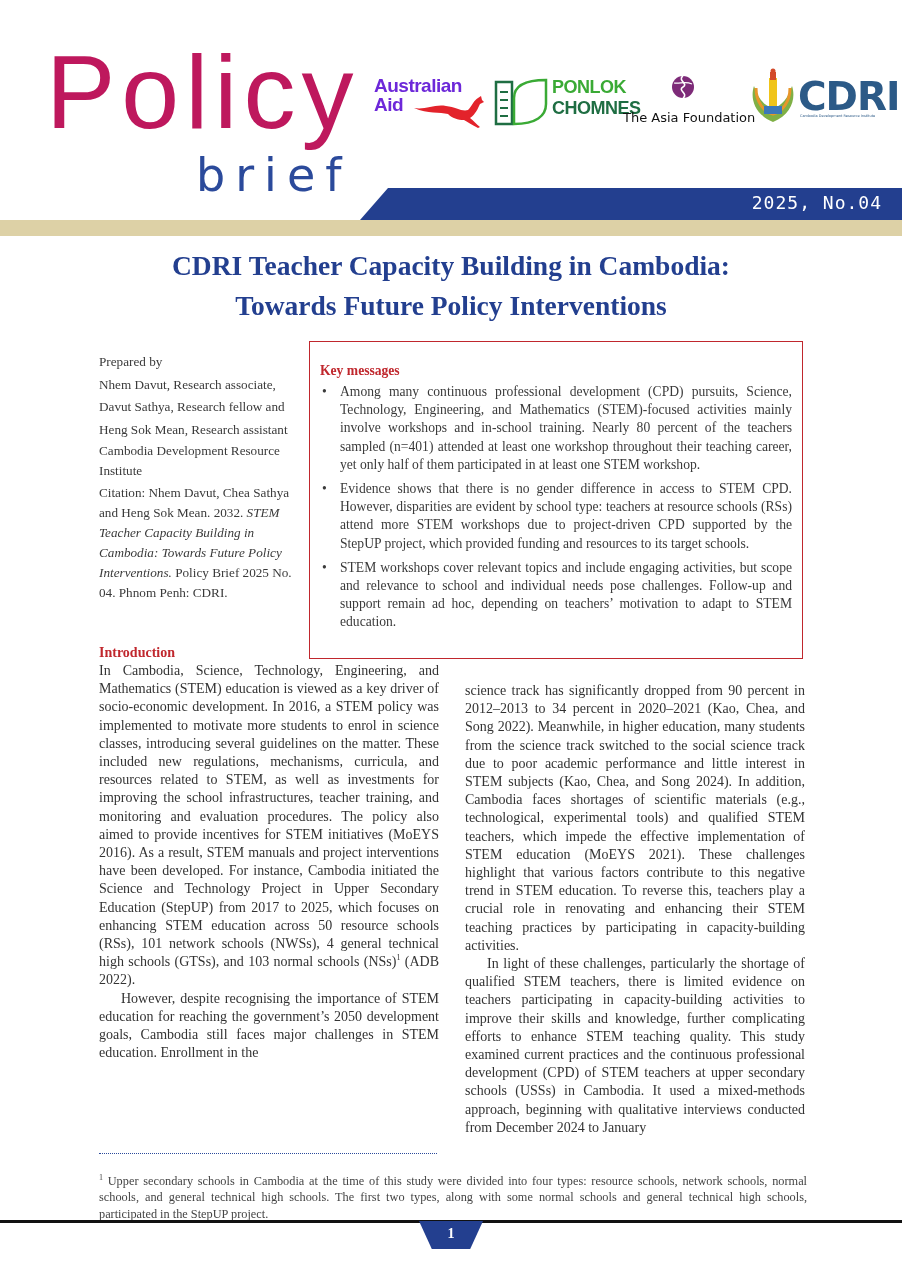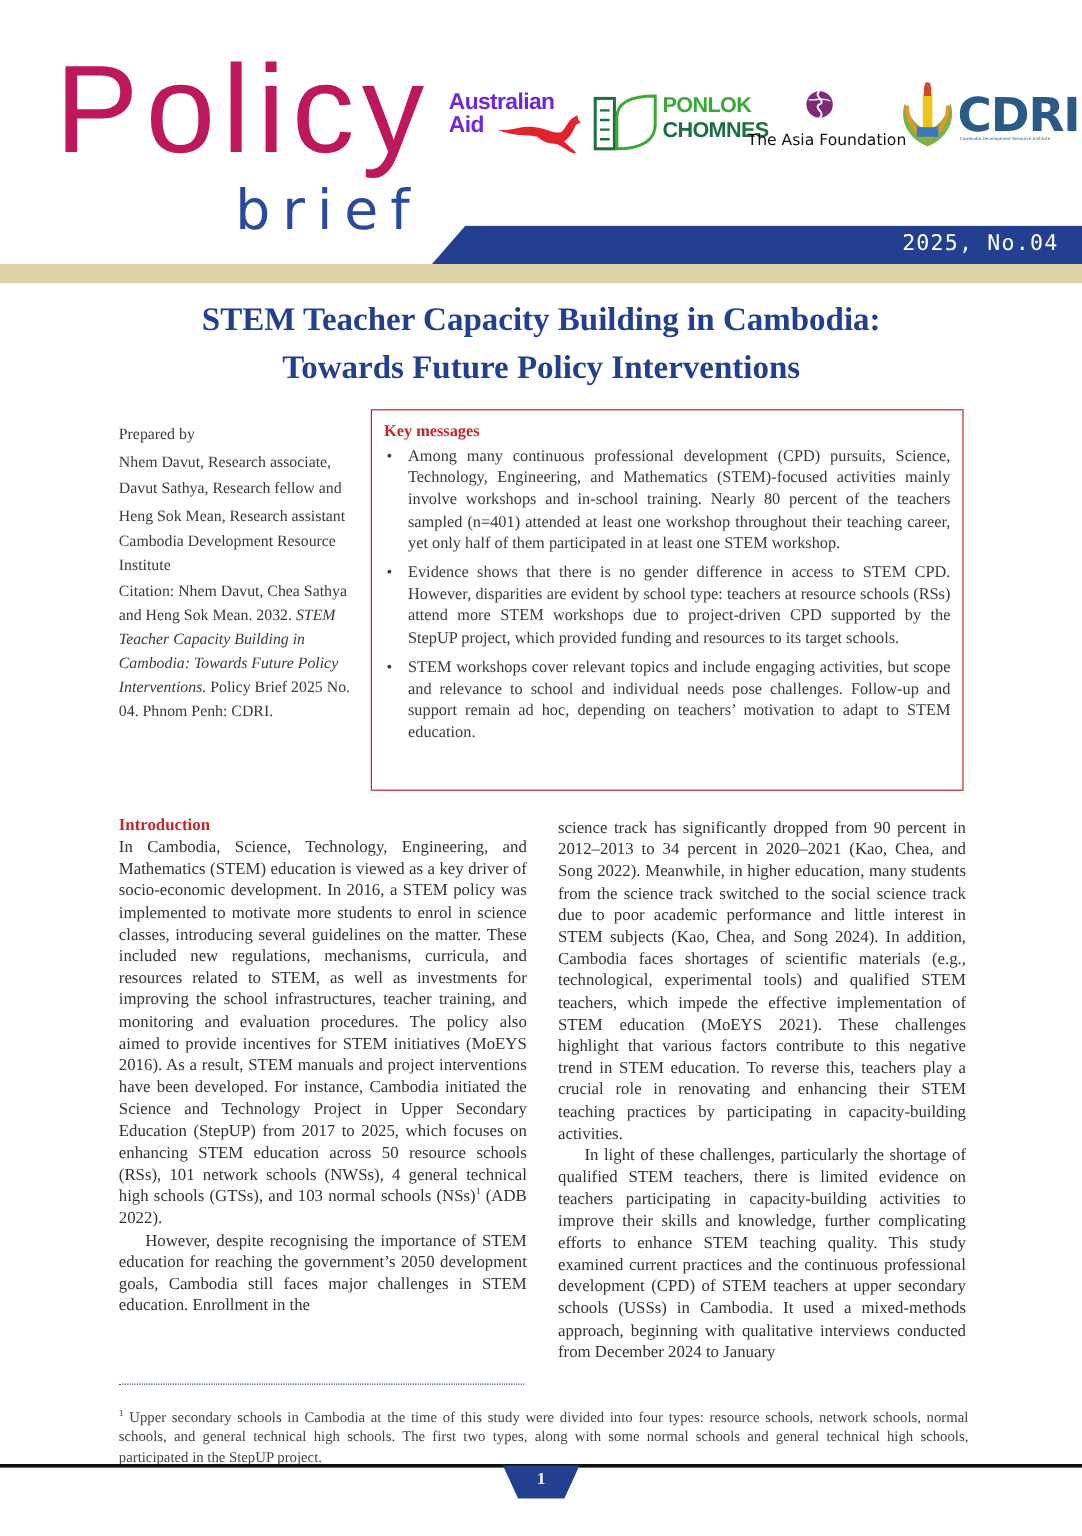--- a/index.html
+++ b/index.html
@@ -30,28 +30,28 @@
   .title { position: absolute; top: 246px; left: 0; width: 902px; text-align: center; color: #233f8f; font-family: "Liberation Serif", serif; font-weight: bold; font-size: 27.5px; line-height: 40px; }
 
   
   .prepared { position: absolute; left: 99px; top: 351px; width: 205px; font-size: 13.2px; line-height: 22.6px; color: #3a3a3a; }
   .prepared p { margin: 0; }
   .prepared .tight { line-height: 19.5px; margin-bottom: 3px; }
   .prepared .cit { line-height: 20px; }
   .prepared i { font-style: italic; }
 
   
-  .keybox { position: absolute; left: 309px; top: 341px; width: 494px; height: 318px; border: 1.5px solid #c0272d; box-sizing: border-box; padding: 6px 10px 0 10px; }
+  .keybox { position: absolute; left: 309px; top: 341px; width: 494px; height: 318px; border: 1.5px solid #c0272d; box-sizing: border-box; padding: 18px 10px 0 10px; }
   .keybox .kh { color: #c0272d; font-weight: bold; font-size: 13.6px; line-height: 20px; margin: 1px 0 2px 0; }
   .keybox ul { list-style: none; margin: 0; padding: 0; }
   .keybox li { position: relative; padding-left: 20px; font-size: 13.6px; line-height: 18.2px; text-align: justify; color: #3a3a3a; margin-bottom: 6px; }
   .keybox li .bul { position: absolute; left: 2px; top: 0; }
 
   
-  .col { position: absolute; top: 680px; width: 340px; font-size: 14px; line-height: 18.2px; text-align: justify; color: #333; }
+  .col { position: absolute; top: 644px; width: 340px; font-size: 14px; line-height: 18.2px; text-align: justify; color: #333; }
   .col-left { left: 99px; }
   .col-right { left: 465px; top: 682px; }
   .col p { margin: 0; }
   .col .indent { text-indent: 22px; }
   .sec-head { color: #c0272d; font-weight: bold; font-size: 14px; line-height: 18px; margin: 0; }
   sup { font-size: 8px; line-height: 0; }
 
   
   .fn-rule { position: absolute; left: 99px; top: 1153px; width: 338px; border-top: 1.5px dotted #2b4a9b; }
   .footnote { position: absolute; left: 99px; top: 1161px; width: 708px; font-size: 12.3px; line-height: 16.3px; color: #444; text-align: justify; margin-top: 12px; }
@@ -112,21 +112,21 @@
     <div class="txt">CDRI</div>
     <div class="sub">Cambodia Development Resource Institute</div>
   </div>
 </div>
 
 <div class="band-blue"></div>
 <div class="band-issue">2025, No.04</div>
 <div class="band-tan"></div>
 
 <div class="title">
-  <div>STEM Teacher Capacity Building in Cambodia:</div>
+  <div>CDRI Teacher Capacity Building in Cambodia:</div>
   <div>Towards Future Policy Interventions</div>
 </div>
 
 <div class="prepared">
   <p>Prepared by</p>
   <p>Nhem Davut, Research associate,</p>
   <p>Davut Sathya, Research fellow and</p>
   <p>Heng Sok Mean, Research assistant</p>
   <p class="tight">Cambodia Development Resource Institute</p>
   <p class="cit"><span>Citation: Nhem Davut, Chea Sathya and Heng Sok Mean. 2032.</span> <i>STEM Teacher Capacity Building in Cambodia: Towards Future Policy Interventions.</i> <span>Policy Brief 2025 No. 04. Phnom Penh: CDRI.</span></p>

